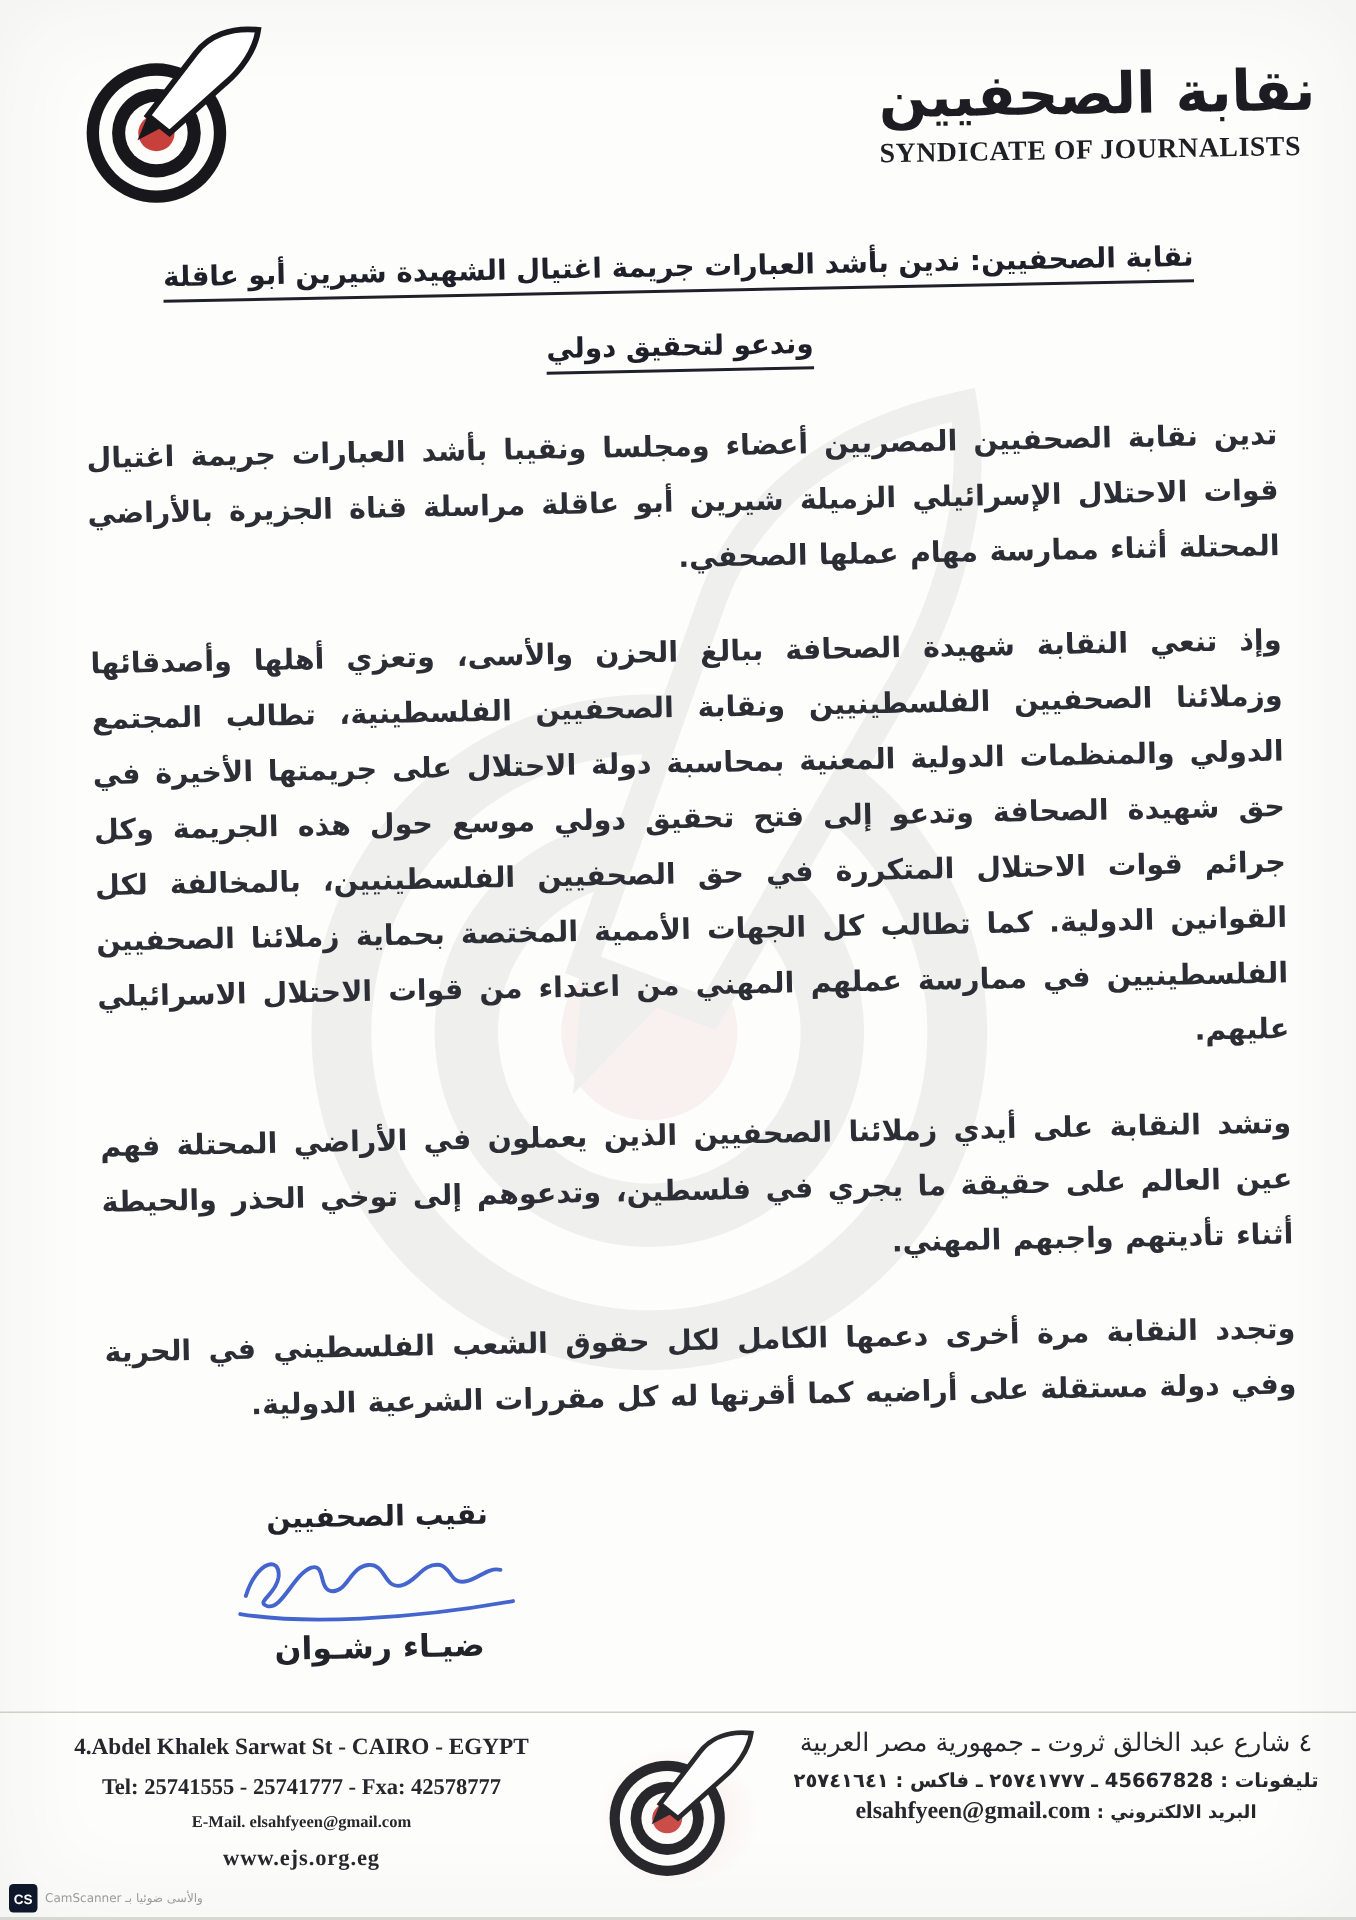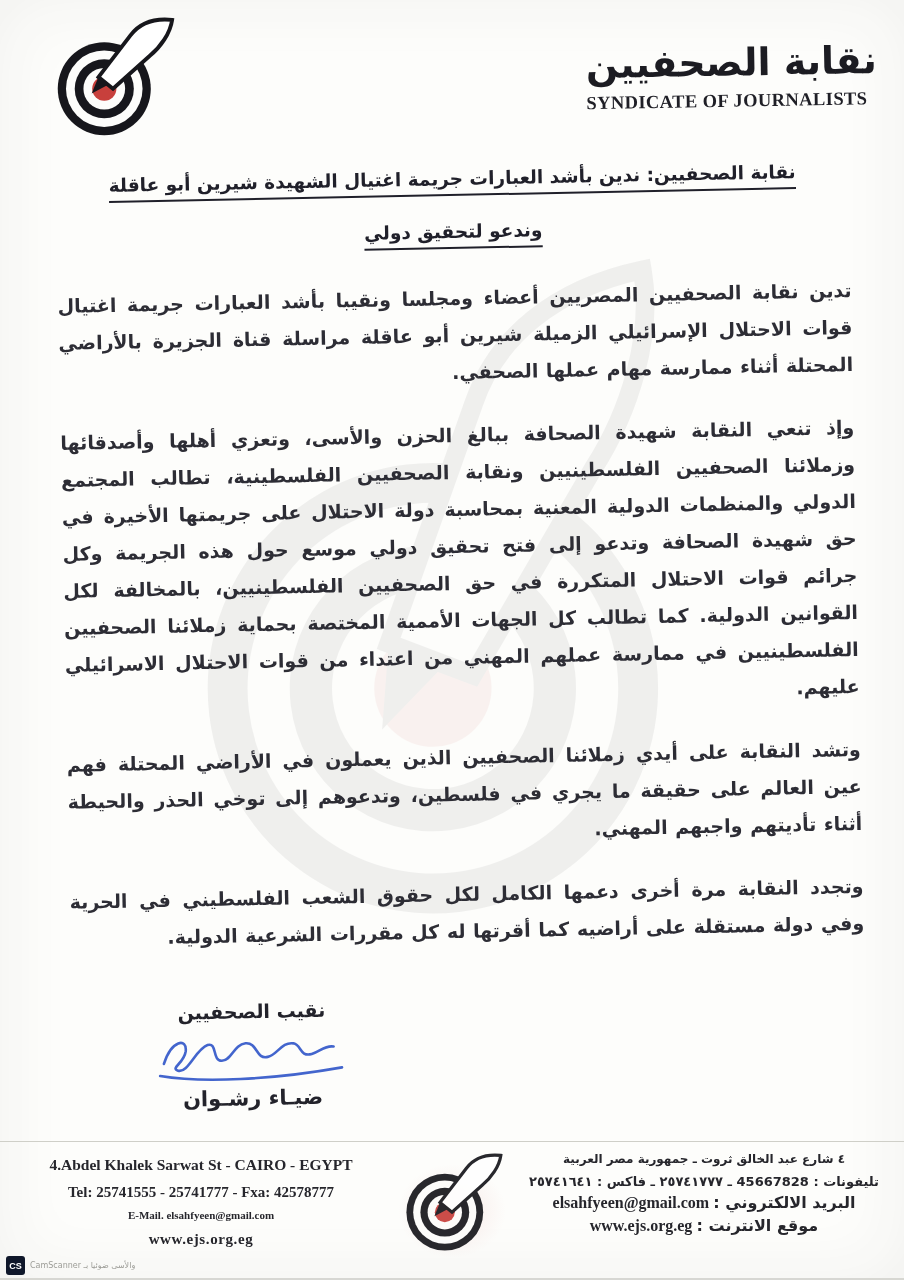--- a/index.html
+++ b/index.html
@@ -62,24 +62,24 @@
   .f-en .l2 { margin-top:10px; font-size:15px; }
   .f-en .l3 { margin-top:8px; font-size:11px; }
   .f-en .l4 { margin-top:10px; font-size:15px; letter-spacing:.6px; }
   .f-logo-wrap {
     position:absolute; left:50%; top:4px; transform:translateX(-50%);
     width:150px; height:130px; display:flex; align-items:flex-start; justify-content:center;
     background: radial-gradient(closest-side, rgba(214,120,115,.16), rgba(214,120,115,0) 72%);
   }
   .f-logo { width:104px; height:110px; opacity:.92; margin-top:4px; }
   .f-ar { position:absolute; right:22px; top:10px; width:356px; direction:rtl; text-align:center; color:#26262c; }
-  .f-ar .a1 { font-size:12px; font-weight:bold; }
+  .f-ar .a1 { font-size:17px; font-weight:normal; }
   .f-ar .a2 { margin-top:8px; font-size:13px; font-weight:bold; }
   .f-ar .a3 { margin-top:4px; font-size:12px; font-weight:bold; }
-  .f-ar .lbl { font-size:16px; }
+  .f-ar .lbl { font-size:12px; }
   .f-ar .val { font-size:16px; font-weight:bold; font-family:"Liberation Serif", serif; direction:ltr; unicode-bidi:embed; }
 
   
   .edge { position:absolute; bottom:0; left:0; right:0; height:2px; background:#c6c6c0; opacity:.65; }
   .camscan { position:absolute; left:6px; bottom:5px; display:flex; align-items:center; gap:5px; }
   .cs-badge {
     width:19px; height:19px; background:#0f172a; color:#fff; font-size:9px; font-weight:bold;
     display:flex; align-items:center; justify-content:center; border-radius:3px;
     font-family:"Liberation Sans", sans-serif;
   }
@@ -151,24 +151,20 @@
         </svg>
     </div>
 
     <div class="f-ar">
       <div class="a1">٤ شارع عبد الخالق ثروت ـ جمهورية مصر العربية</div>
       <div class="a2">تليفونات : 45667828 ـ ٢٥٧٤١٧٧٧ ـ فاكس : ٢٥٧٤١٦٤١</div>
       <div class="a3">
         <span class="lbl">البريد الالكتروني :</span>
         <span class="val">elsahfyeen@gmail.com</span>
       </div>
-      <div class="a3">
-        <span class="lbl">موقع الانترنت :</span>
-        <span class="val">www.ejs.org.eg</span>
-      </div>
     </div>
 
   </div>
 
   <div class="camscan">
     <div class="cs-badge">CS</div>
     <div class="cs-text">والأسى ضوئيا بـ CamScanner</div>
   </div>
   <div class="edge"></div>
 

